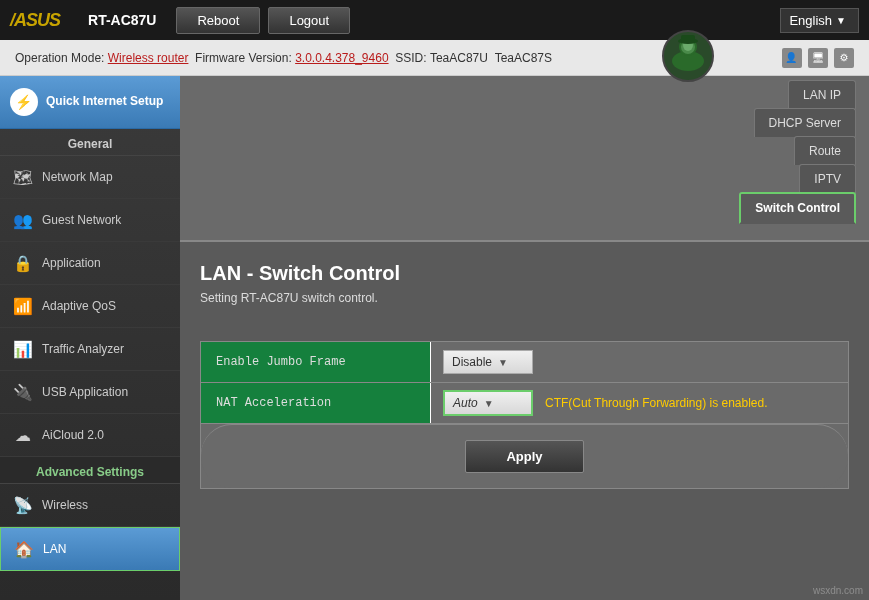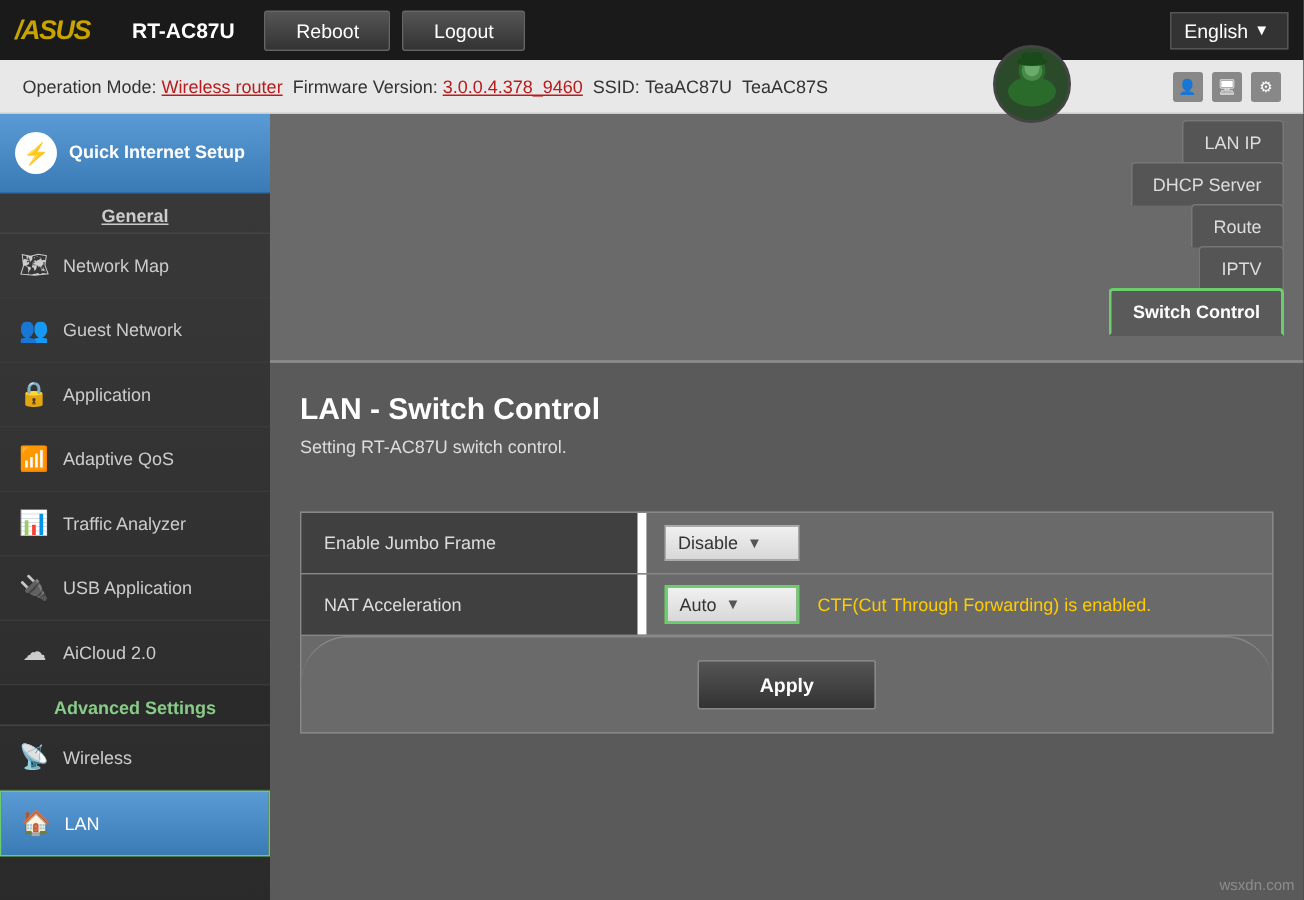--- a/index.html
+++ b/index.html
@@ -140,21 +140,20 @@
     }
     .sidebar-quick-text { color: #fff; font-size: 12px; font-weight: bold; line-height: 1.3; }
 
     .sidebar-section-title {
       color: #ccc;
       font-size: 12px;
       font-weight: bold;
       padding: 8px 12px 4px;
       text-align: center;
       border-bottom: 1px solid #444;
-      text-decoration: underline;
     }
     .sidebar-item {
       display: flex;
       align-items: center;
       padding: 10px 12px;
       color: #ccc;
       cursor: pointer;
       border-bottom: 1px solid #3a3a3a;
       gap: 8px;
     }
@@ -251,25 +250,26 @@
       align-items: center;
       border-bottom: 1px solid #888;
       min-height: 40px;
     }
     .settings-row:last-child { border-bottom: none; }
     .settings-label {
       width: 230px;
       padding: 10px 15px;
       color: #ddd;
       font-size: 12px;
-      background: #404040;
-      border-right: 6px solid #ffffff;
+      background: #15803d;
+      border-right: 1px solid #ffffff;
       min-height: 40px;
       display: flex;
       align-items: center;
+      font-family: Liberation Mono, monospace;
     }
     .settings-value {
       flex: 1;
       padding: 0 12px;
       display: flex;
       align-items: center;
       gap: 12px;
       text-align: center;
     }
 
@@ -281,20 +281,21 @@
       font-size: 12px;
       color: #333;
       cursor: pointer;
       display: inline-flex;
       align-items: center;
       gap: 6px;
       min-width: 90px;
     }
     .custom-select.highlighted {
       border: 2px solid #6bcd6b;
+      font-style: italic;
     }
     .select-arrow { font-size: 10px; color: #555; }
 
     
     .ctf-text {
       color: #ffcc00;
       font-size: 12px;
     }
 
     

